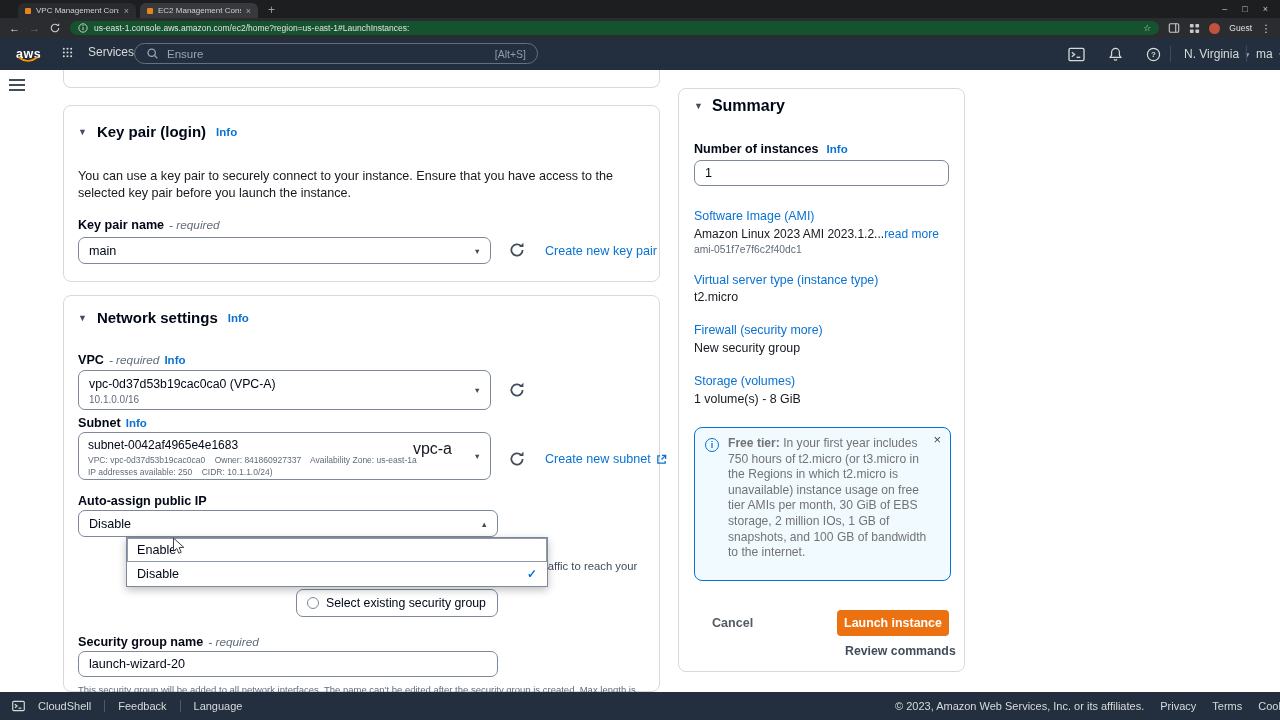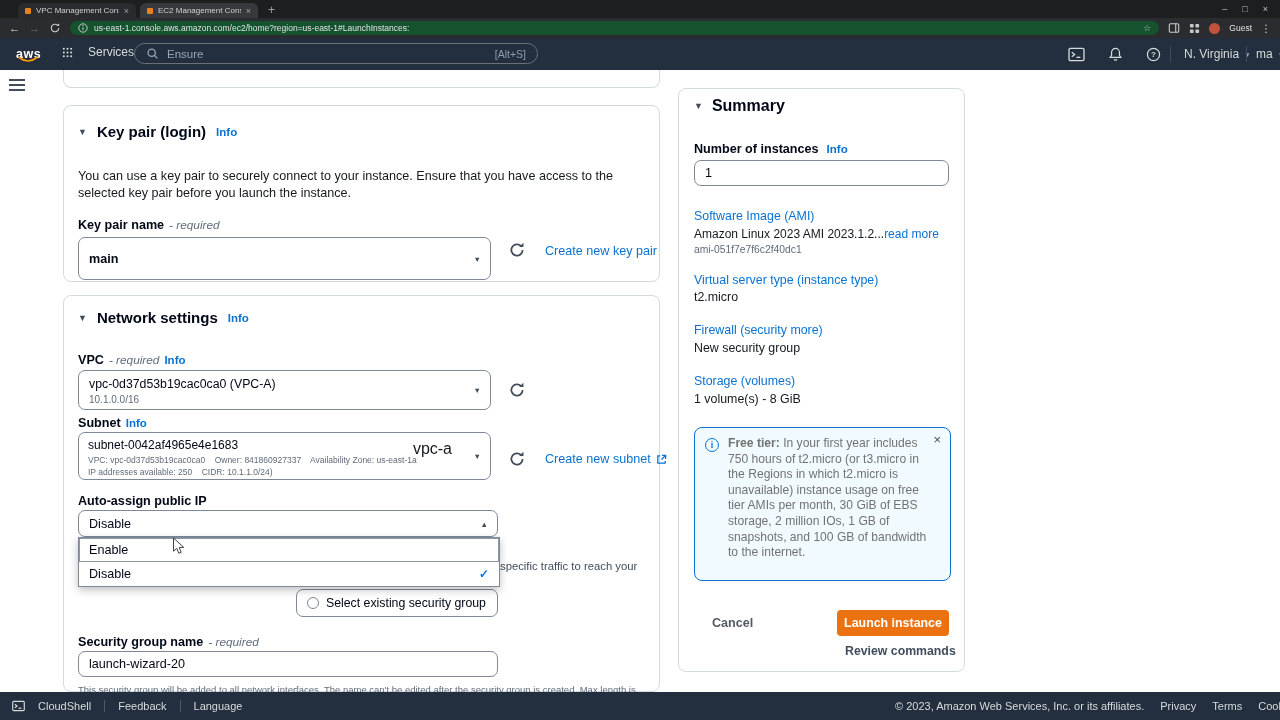--- a/index.html
+++ b/index.html
@@ -71,21 +71,21 @@
   .sel-l1{position:absolute;left:10px;top:6px;font-size:12.3px;color:#000716;white-space:nowrap;}
   .sel-l2{position:absolute;left:10px;top:23px;font-size:10px;color:#5f6b7a;}
   .sub-l1{position:absolute;left:9px;top:5px;font-size:12px;color:#000716;white-space:nowrap;}
   .sub-tag{position:absolute;right:38px;top:7px;font-size:16px;color:#16191f;}
   .sub-m1{position:absolute;left:9px;top:22px;font-size:8.5px;color:#5f6b7a;white-space:pre;}
   .sub-m2{position:absolute;left:9px;top:34px;font-size:8.5px;color:#5f6b7a;white-space:pre;}
 
   .refresh-btn{position:absolute;width:18px;height:18px;}
   .link{position:absolute;font-size:12.6px;color:#0972d3;font-weight:500;display:flex;align-items:center;gap:5px;white-space:nowrap;}
 
-  .listbox{position:absolute;background:#c4b5fd;border:1px solid #7d8998;box-shadow:0 3px 8px rgba(0,0,0,.25);z-index:40;}
+  .listbox{position:absolute;background:#c4b5fd;border:1px solid #7d8998;box-shadow:0 3px 8px rgba(0,0,0,.25);z-index:40;margin-left:48px;}
   .option{height:24px;display:flex;align-items:center;padding:0 10px;font-size:12.6px;color:#000716;position:relative;background:#fff;}
   .option.focus{box-shadow:inset 0 0 0 1px #8d99a8;}
   .check{position:absolute;right:10px;color:#0972d3;font-weight:700;font-size:12px;}
   .occluded{position:absolute;font-size:11.3px;color:#414d5c;white-space:nowrap;}
 
   .radio-box{position:absolute;height:28px;border:1px solid #7d8998;border-radius:7px;display:flex;align-items:center;gap:7px;padding:0 10px;box-sizing:border-box;background:#fff;}
   .radio{width:12px;height:12px;border-radius:50%;border:1.5px solid #7d8998;box-sizing:border-box;flex:none;position:relative;}
   .radio.on{border-color:#0972d3;}
   .radio.on::after{content:"";position:absolute;inset:2px;border-radius:50%;background:#0972d3;}
   .radio-label{font-size:12.3px;color:#000716;white-space:nowrap;}
@@ -242,21 +242,21 @@
       <div class="sec-head" style="left:14px;top:17px;">
         <span class="sec-arrow">▼</span>
         <span class="sec-title">Key pair (login)</span>
         <span class="info-link">Info</span>
       </div>
       <div class="body-text" style="left:14px;top:62px;width:552px;">You can use a key pair to securely connect to your instance. Ensure that you have access to the selected key pair before you launch the instance.</div>
       <div class="field-label" style="left:14px;top:112px;">
         <span>Key pair name</span>
         <span class="req">- required</span>
       </div>
-      <div class="select" style="left:14px;top:131px;width:413px;height:43px;font-weight:bold;">
+      <div class="select" style="left:14px;top:131px;width:413px;height:27px;">
         <span class="sel-single">main</span>
         <span class="caret">▼</span>
       </div>
       <svg class="refresh-btn" style="left:444px;top:135px;" viewBox="0 0 16 16">
         <path d="M13 8a5 5 0 1 1-1.5-3.6" fill="none" stroke="#414d5c" stroke-width="1.6"></path>
         <path d="M13.7 1.5v3.8h-3.8z" fill="#414d5c"></path>
       </svg>
       <div class="link" style="left:481px;top:138px;">
         <span>Create new key pair</span>
       </div>

